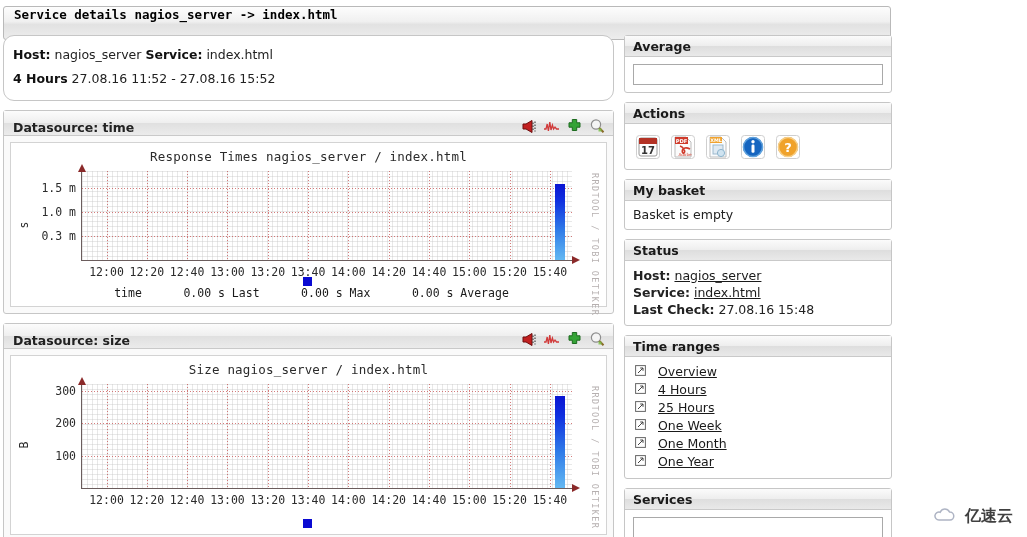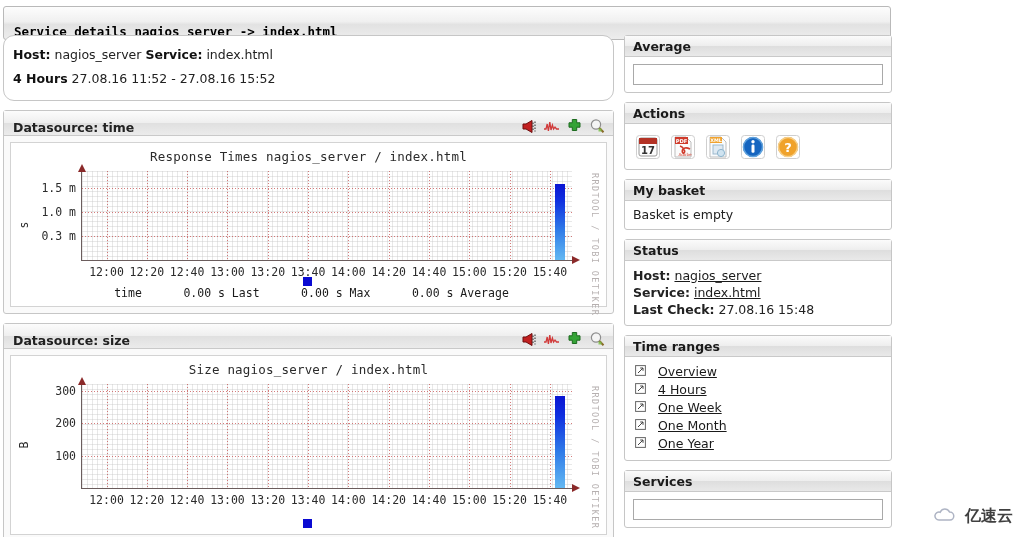--- a/index.html
+++ b/index.html
@@ -10,21 +10,21 @@
     font-family: "DejaVu Sans", sans-serif;
     overflow: hidden;
   }
   #root { position: relative; width: 1027px; height: 537px; background:#fff; }
 
   
   .titlebar {
     position:absolute; left:3px; top:6px; width:888px; height:34px;
     background: linear-gradient(to bottom, #fdfdfd 0%, #f0f0f0 45%, #e2e2e2 55%, #ededed 100%);
     border:1px solid #b9b9b9; border-radius:3px;
-    display:flex; align-items:flex-end; padding-left:10px;
+    display:flex; align-items:flex-start; padding-left:10px;
     font-family:"DejaVu Sans Mono", monospace; font-weight:bold; font-size:12.5px; color:#000;
     letter-spacing:0px;
   }
 
   
   .leftcol { position:absolute; left:3px; top:35px; width:611px; }
 
   .infobox {
     border:1px solid #c6c6c6; border-radius:11px; background:#fff;
     padding:7px 9px 9px 9px;
@@ -433,20 +433,29 @@
           </span>
           <a class="lnk" href="#">4 Hours</a>
         </div>
         <div class="tr-item">
           <span class="ext-icon">
             <svg width="11" height="11" viewBox="0 0 11 11">
                 <rect x=".6" y=".6" width="9.8" height="9.8" fill="#fff" stroke="#666"></rect>
                 <path d="M3 8 L8 3 M5.2 3h2.8v2.8" fill="none" stroke="#444" stroke-width="1"></path>
               </svg>
           </span>
+          <a class="lnk" href="#">25 Hours</a>
+        </div>
+        <div class="tr-item">
+          <span class="ext-icon">
+            <svg width="11" height="11" viewBox="0 0 11 11">
+                <rect x=".6" y=".6" width="9.8" height="9.8" fill="#fff" stroke="#666"></rect>
+                <path d="M3 8 L8 3 M5.2 3h2.8v2.8" fill="none" stroke="#444" stroke-width="1"></path>
+              </svg>
+          </span>
           <a class="lnk" href="#">One Week</a>
         </div>
         <div class="tr-item">
           <span class="ext-icon">
             <svg width="11" height="11" viewBox="0 0 11 11">
                 <rect x=".6" y=".6" width="9.8" height="9.8" fill="#fff" stroke="#666"></rect>
                 <path d="M3 8 L8 3 M5.2 3h2.8v2.8" fill="none" stroke="#444" stroke-width="1"></path>
               </svg>
           </span>
           <a class="lnk" href="#">One Month</a>

